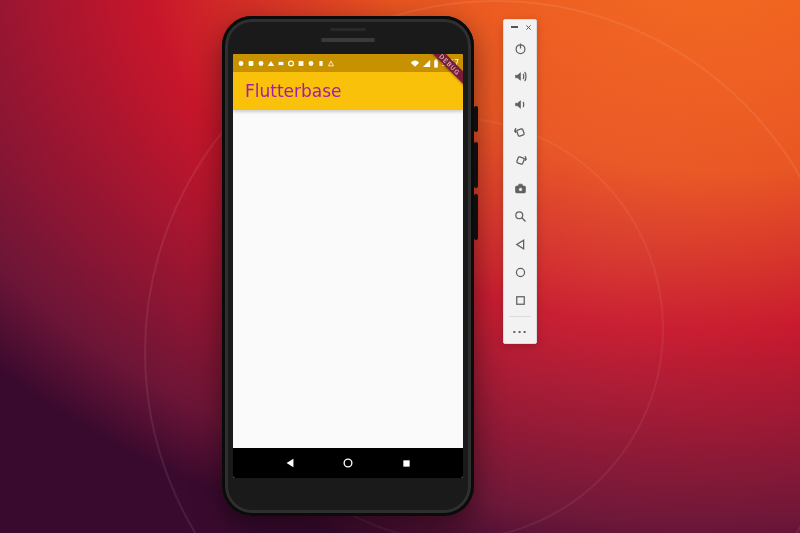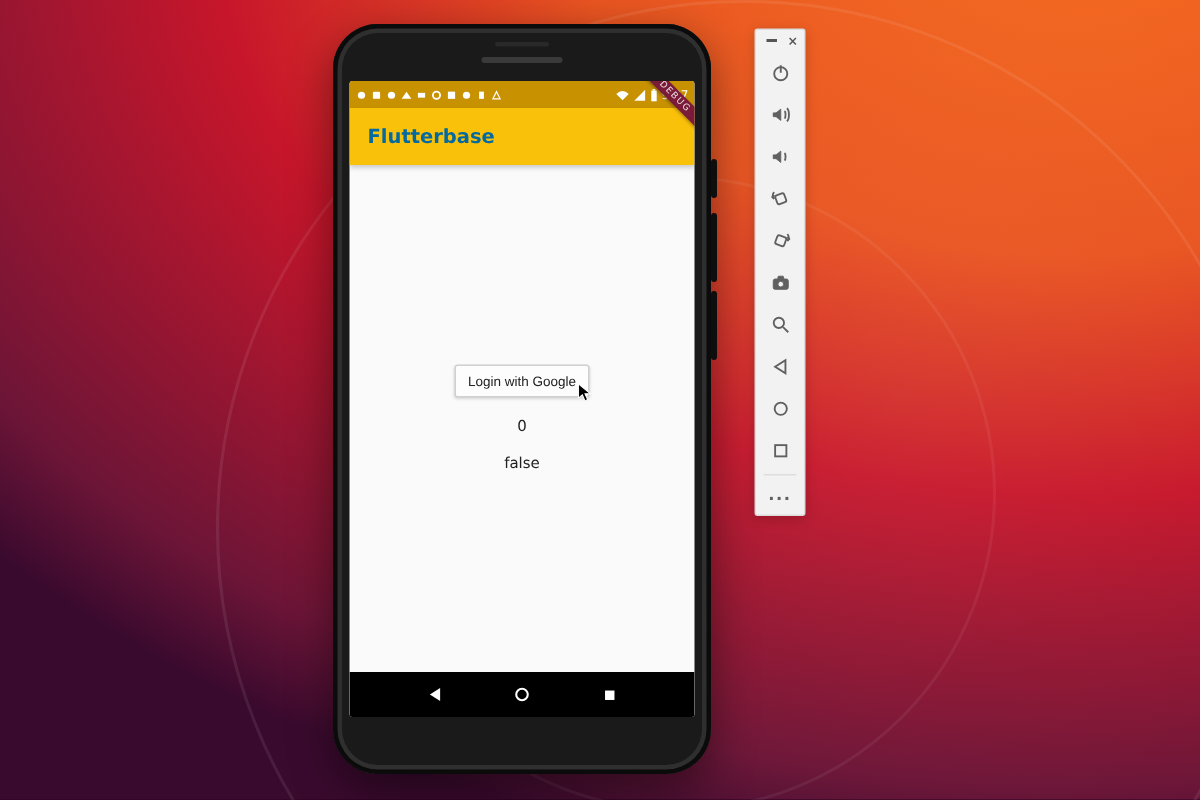--- a/index.html
+++ b/index.html
@@ -118,23 +118,23 @@
   }
 
   
   .appbar {
     position: relative;
     height: 38px;
     background: #f9c10a;
     display: flex;
     align-items: center;
     padding-left: 12px;
-    color: #0369a1;
-    font-size: 13px;
-    font-weight: 700;
+    color: #a21caf;
+    font-size: 17px;
+    font-weight: 400;
     box-shadow: 0 2px 3px rgba(0,0,0,.18);
   }
 
   
   .debug-banner {
     position: absolute;
     top: 6px;
     right: -22px;
     width: 70px;
     padding: 1px 0;
@@ -308,30 +308,20 @@
     </div>
 
     <div class="appbar">
       <span>Flutterbase</span>
     </div>
 
     <div class="debug-banner">
       <span>debug</span>
     </div>
 
-    <div class="appbody">
-      <button class="login-btn">
-        <span>Login with Google</span>
-        <svg class="cursor" viewBox="0 0 12 16">
-          <path d="M1 1 L1 12 L4 9.5 L6 14 L8 13 L6 8.5 L10 8.5 Z" fill="#000" stroke="#fff" stroke-width="0.8"></path>
-        </svg>
-      </button>
-      <div class="value-text">0</div>
-      <div class="value-text">false</div>
-    </div>
 
     <div class="soft-nav">
       <div>
         <svg viewBox="0 0 14 14" width="12" height="12">
           <path d="M11 2 L11 12 L3 7 Z" fill="#fff"></path>
         </svg>
       </div>
       <div>
         <svg viewBox="0 0 14 14" width="12" height="12">
           <circle cx="7" cy="7" r="4.5" fill="none" stroke="#fff" stroke-width="1.6"></circle>

